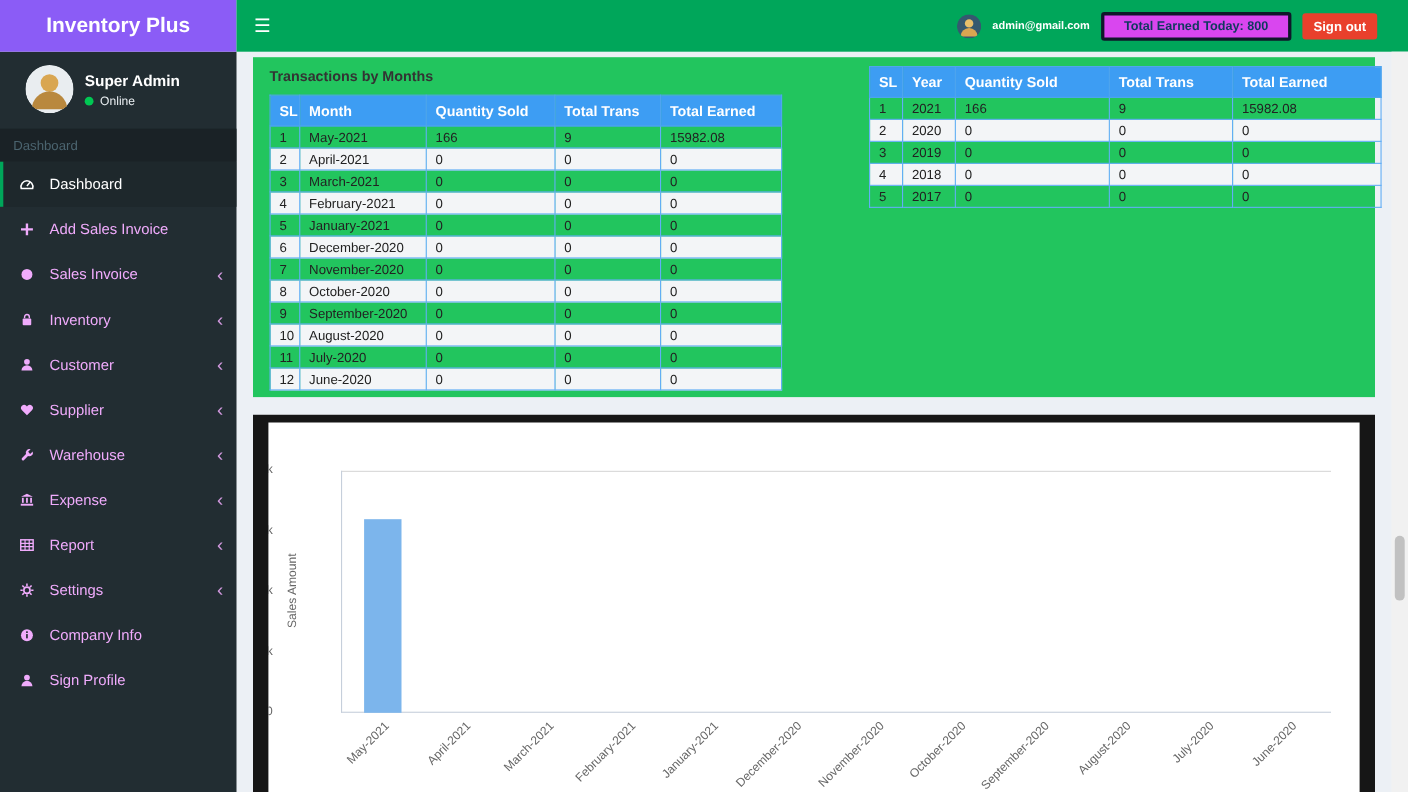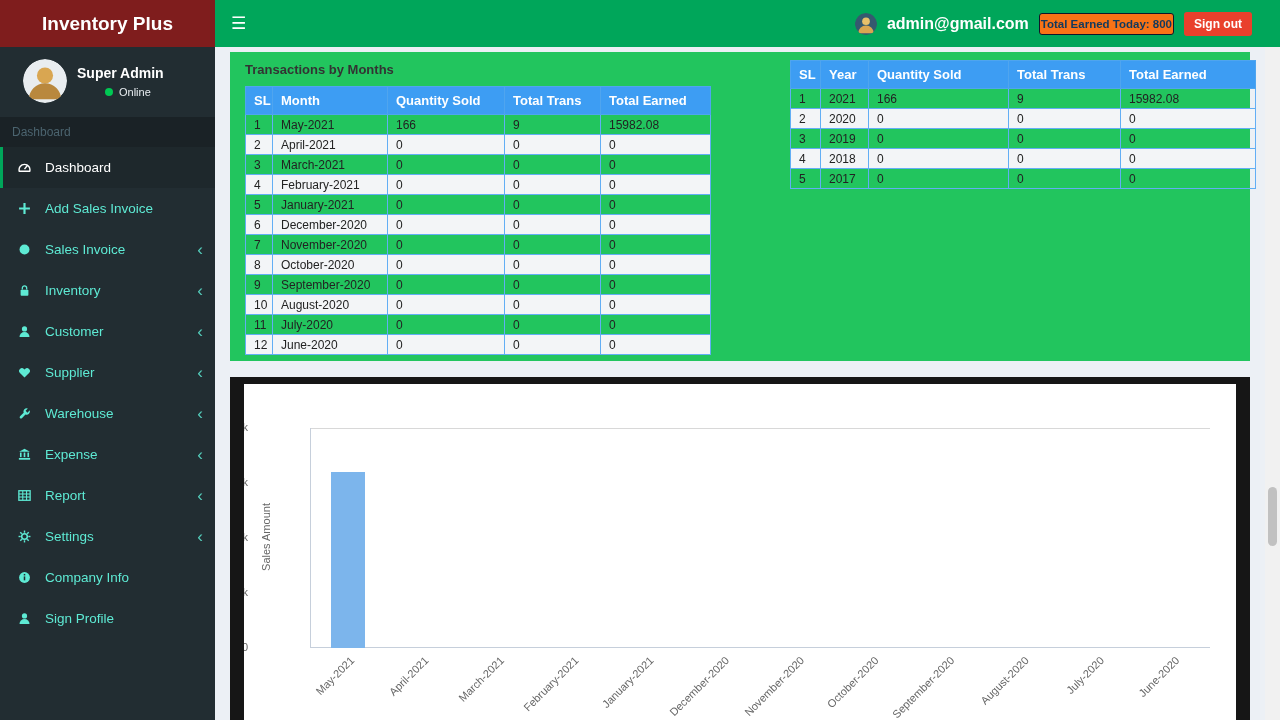--- a/index.html
+++ b/index.html
@@ -1,41 +1,41 @@
 <!DOCTYPE html>
 <html><head>
 <meta charset="utf-8">
 <style>
   * { margin:0; padding:0; box-sizing:border-box; }
   html,body { width:1280px; height:720px; overflow:hidden; font-family:"Liberation Sans","DejaVu Sans",sans-serif; }
   #app { position:relative; width:1280px; height:720px; overflow:hidden; background:#ecf0f5; }
 
   
   #topbar { position:absolute; top:0; left:0; width:1280px; height:47px; display:flex; z-index:30; }
-  .brand { width:215px; height:47px; background:#7f1d1d; color:#fff; font-size:19px; font-weight:bold; display:flex; align-items:center; justify-content:center; }
+  .brand { width:215px; height:47px; background:#8b5cf6; color:#fff; font-size:19px; font-weight:bold; display:flex; align-items:center; justify-content:center; }
   .nav-rest { flex:1; background:#00a65a; display:flex; align-items:center; padding:0 28px 0 0; }
   .hamburger { color:#fff; font-size:17px; padding:0 16px; cursor:pointer; height:47px; display:flex; align-items:center; }
   .nav-right { margin-left:auto; display:flex; align-items:center; gap:10px; }
   .avatar-sm { width:22px; height:22px; border-radius:50%; overflow:hidden; display:block; }
   .avatar-sm svg { width:22px; height:22px; display:block; }
-  .nav-email { color:#fff; font-size:16px; font-weight:bold; }
-  .earned-badge { background:#f97316; color:#0d3least; color:#10395e; border:1px solid #0f172a; font-size:11.5px; font-weight:bold; padding:4px 1px; border-radius:3px; }
+  .nav-email { color:#fff; font-size:10px; font-weight:bold; }
+  .earned-badge { background:#d946ef; color:#0d3least; color:#10395e; border:3px solid #0f172a; font-size:11.5px; font-weight:bold; padding:4px 18px; border-radius:3px; }
   .signout-btn { background:#e9402c; color:#fff; border:none; font-size:12px; font-weight:bold; padding:5px 10px; border-radius:3px; cursor:pointer; font-family:inherit; }
 
   
   #sidebar { position:absolute; top:47px; left:0; width:215px; bottom:0; background:#222d32; z-index:20; }
   .user-panel { display:flex; align-items:center; padding:12px 12px 14px 23px; }
   .avatar-lg { width:44px; height:44px; border-radius:50%; overflow:hidden; flex:0 0 44px; }
   .avatar-lg svg { width:44px; height:44px; display:block; }
   .user-info { margin-left:10px; }
   .user-name { color:#fff; font-size:14px; font-weight:bold; }
-  .user-status { margin-top:5px; display:flex; align-items:center; font-size:11px; color:#e9eef1;margin-left:28px; }
+  .user-status { margin-top:5px; display:flex; align-items:center; font-size:11px; color:#e9eef1; }
   .status-dot { width:8px; height:8px; border-radius:50%; background:#00c853; margin-right:6px; display:inline-block; }
   .menu-section { background:#1a2226; color:#4b646f; font-size:12px; padding:8px 12px; }
-  .menu-item { display:flex; align-items:center; height:41px; padding:0 12px 0 15px; color:#5eead4; font-size:13.5px; cursor:pointer; border-left:3px solid transparent; }
+  .menu-item { display:flex; align-items:center; height:41px; padding:0 12px 0 15px; color:#f0abfc; font-size:13.5px; cursor:pointer; border-left:3px solid transparent; }
   .menu-item.active { background:#1e282c; color:#fff; border-left-color:#00a65a; }
   .mi-icon { width:20px; display:flex; align-items:center; }
   .mi-icon svg { width:13px; height:13px; display:block; }
   .mi-label { flex:1; margin-left:7px; }
   .mi-chevron { font-size:17px; line-height:1; opacity:.85; }
 
   
   #main { position:absolute; top:47px; left:215px; right:15px; bottom:0; overflow:hidden; padding:5px 15px 0 15px; }
   .tables-panel { background:#22c55e; display:flex; gap:80px; padding:8px 15px 6px 15px; min-height:302px; }
   .table-col { width:465px; }

